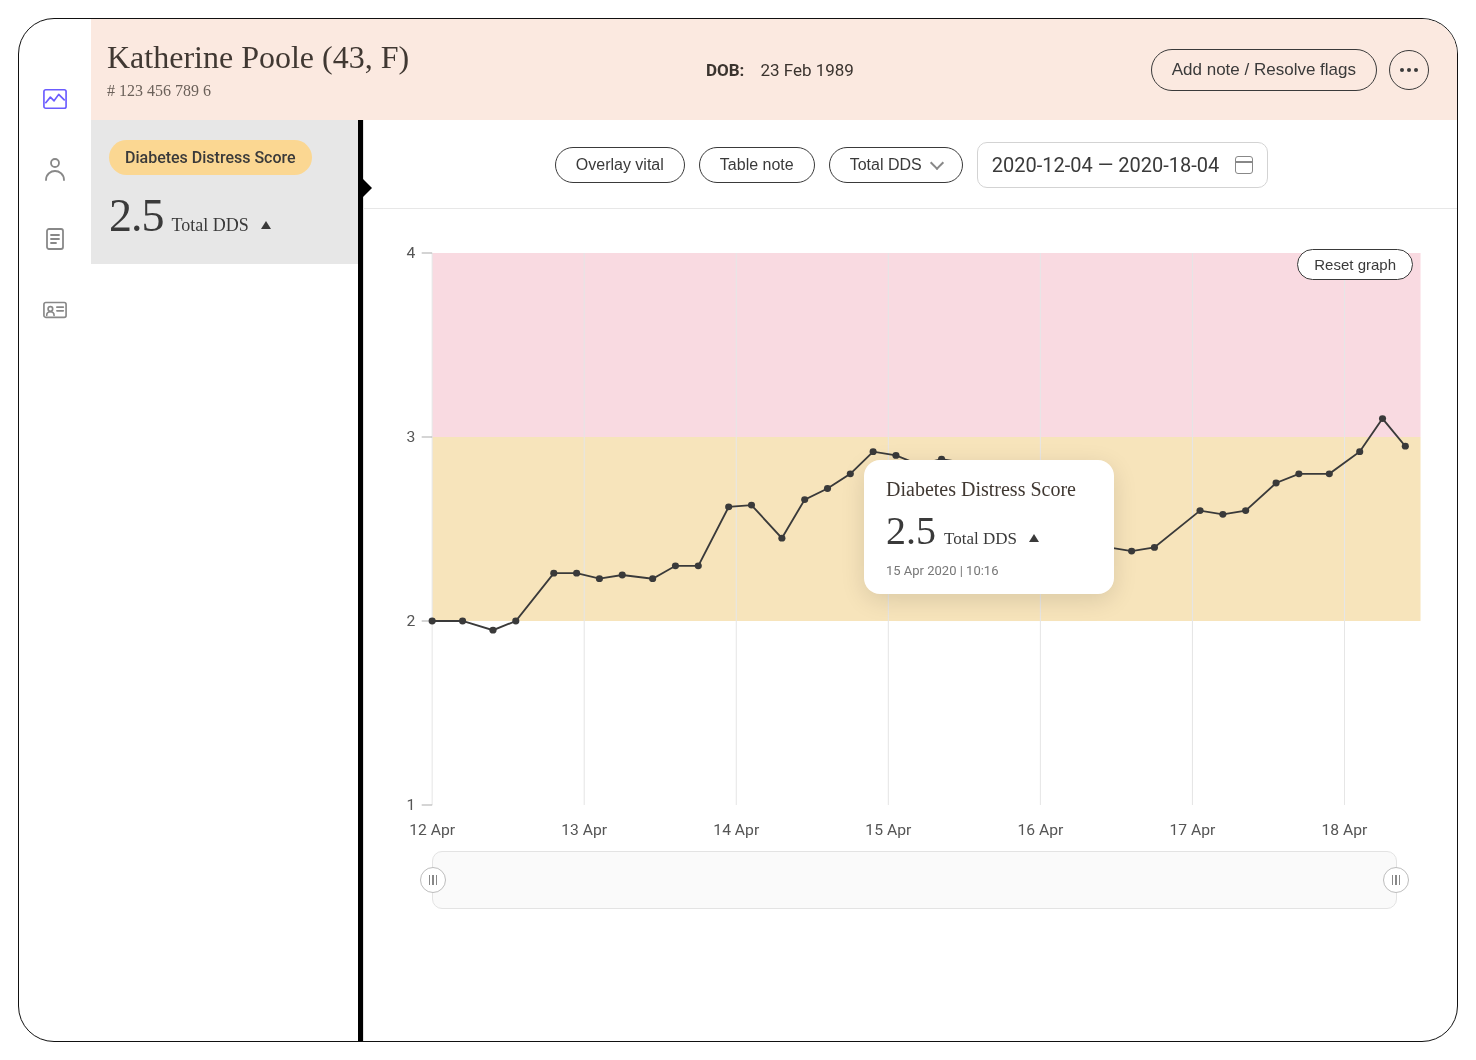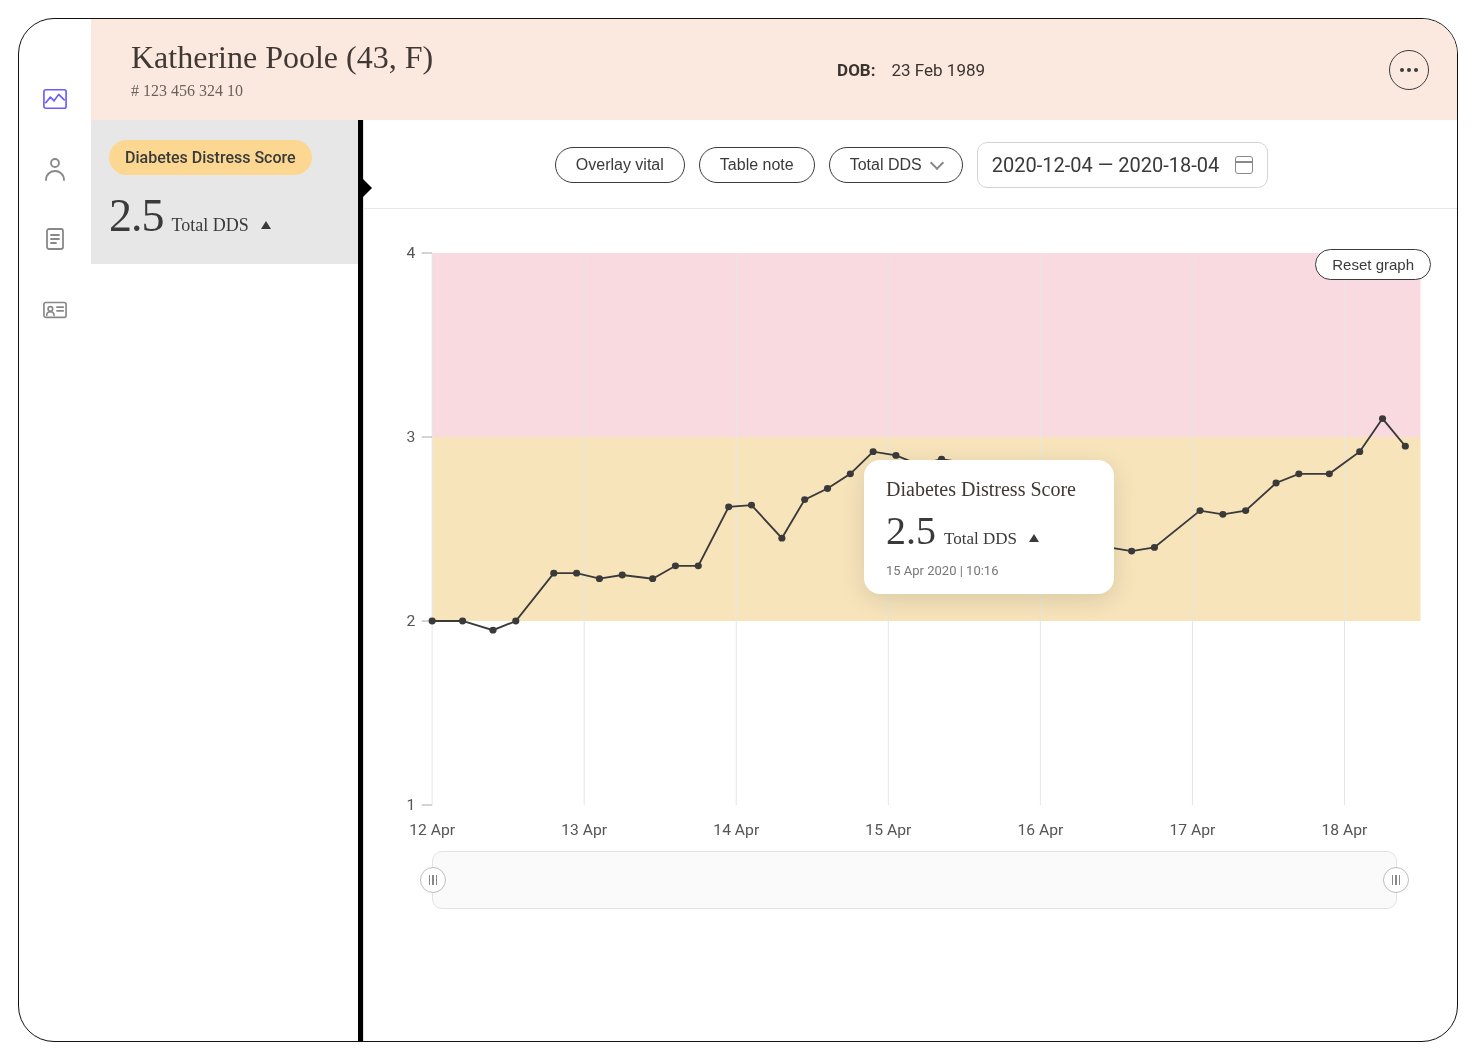--- a/index.html
+++ b/index.html
@@ -49,21 +49,21 @@
   .body { flex:1; display:flex; min-height:0; }
   .rail {
     width:72px; display:flex; flex-direction:column; align-items:center; gap:46px; padding-top:68px; flex-shrink:0;
   }
   .rail-icon { width:24px; height:24px; display:flex; align-items:center; justify-content:center; cursor:pointer; }
   .ic-chart svg { stroke:#6b5cff; }
   .ic-user svg, .ic-doc svg, .ic-id svg { stroke:#888; }
 
   .content { flex:1; display:flex; flex-direction:column; min-width:0; }
   .banner {
-    background:#fbe9e0; display:flex; align-items:center; justify-content:space-between; padding:20px 28px 20px 40px; gap:20px;
+    background:#fbe9e0; display:flex; align-items:center; justify-content:space-between; padding:20px 28px 20px 16px; gap:20px;
   }
   .patient-name { font-family: ui-serif, Georgia, "Times New Roman", serif; font-size:32px; color:#403832; font-weight:500; }
   .patient-id { color:#6b615a; font-size:16px; margin-top:6px; font-family: ui-serif, Georgia, serif; }
   .dob-block { display:flex; gap:16px; align-items:flex-end; font-size:17px; color:#3a332e; }
   .dob-label { font-weight:700; }
   .banner-actions { display:flex; gap:12px; align-items:center; }
   .pill-btn { border:1px solid #3a3a3a; border-radius:26px; padding:10px 20px; font-size:17px; color:#3a3a3a; background:transparent; cursor:pointer; white-space:nowrap; }
   .icon-circle { width:40px; height:40px; border:1px solid #3a3a3a; border-radius:50%; display:flex; align-items:center; justify-content:center; cursor:pointer; }
   .hdots { display:flex; gap:3px; }
   .hdots span { width:4px; height:4px; background:#3a3a3a; border-radius:50%; display:block; }
@@ -86,21 +86,21 @@
   .toolbar {
     display:flex; align-items:center; gap:14px; padding:22px 22px 20px 24px; border-bottom:1px solid #e7e7e7; flex-wrap:wrap;justify-content:center;
   }
   .tb-btn { border:1px solid #3a3a3a; border-radius:22px; padding:8px 20px; font-size:16px; color:#3a3a3a; background:#fff; cursor:pointer; display:inline-flex; align-items:center; gap:10px; }
   .chev-down { width:10px; height:10px; border-right:2px solid #888; border-bottom:2px solid #888; transform:rotate(45deg); margin-top:-4px; }
   .date-range { border:1px solid #d3d3d3; border-radius:10px; padding:10px 14px; display:flex; align-items:center; gap:16px; font-size:20px; color:#3a3a3a; cursor:pointer; }
   .cal-ic { width:18px; height:18px; border:1.6px solid #888; border-radius:3px; position:relative; }
   .cal-ic::before { content:""; position:absolute; top:4px; left:0; right:0; height:1.6px; background:#888; }
 
   .chart-wrap { flex:1; position:relative; padding:18px 26px 0 20px; min-height:0; }
-  .reset-btn { position:absolute; right:26px; top:40px; z-index:5; border:1px solid #3a3a3a; border-radius:22px; padding:6px 16px; font-size:15px; color:#3a3a3a; background:#fff; cursor:pointer; }
+  .reset-btn { position:absolute; right:44px; top:40px; z-index:5; border:1px solid #3a3a3a; border-radius:22px; padding:6px 16px; font-size:15px; color:#3a3a3a; background:#fff; cursor:pointer; }
   .plot { position:relative; width:100%; height:600px; margin-top:18px; }
   .plot svg { width:100%; height:100%; display:block; }
   .y-tick { font-size:15px; fill:#555; text-anchor:end; }
   .x-tick { font-size:15px; fill:#555; text-anchor:middle; }
   .grid-v { stroke:#e6e6e6; stroke-width:1; }
   .series { fill:none; stroke:#3a3a3a; stroke-width:1.8; }
   .pt { fill:#3a3a3a; }
 
   .tooltip-card {
     position:absolute; background:#fff; border-radius:16px; box-shadow:0 6px 24px rgba(0,0,0,.12); padding:18px 22px 16px 22px; width:250px;
@@ -153,27 +153,30 @@
             <line x1="15" y1="8" x2="22" y2="8"></line>
             <line x1="15" y1="12" x2="22" y2="12"></line>
           </svg>
       </div>
     </div>
 
     <div class="content">
       <div class="banner">
         <div>
           <div class="patient-name">Katherine Poole (43,  F)</div>
-          <div class="patient-id"># 123 456 324 10</div>
+          <div class="patient-id"># 123 456 789 6</div>
         </div>
         <div class="dob-block">
           <span class="dob-label">DOB:</span>
           <span>23 Feb 1989</span>
         </div>
         <div class="banner-actions">
+          <button class="pill-btn">
+            <span>Add note / Resolve flags</span>
+          </button>
           <div class="icon-circle">
             <span class="hdots">
                 <span></span>
                 <span></span>
                 <span></span>
               </span>
           </div>
         </div>
       </div>
 

